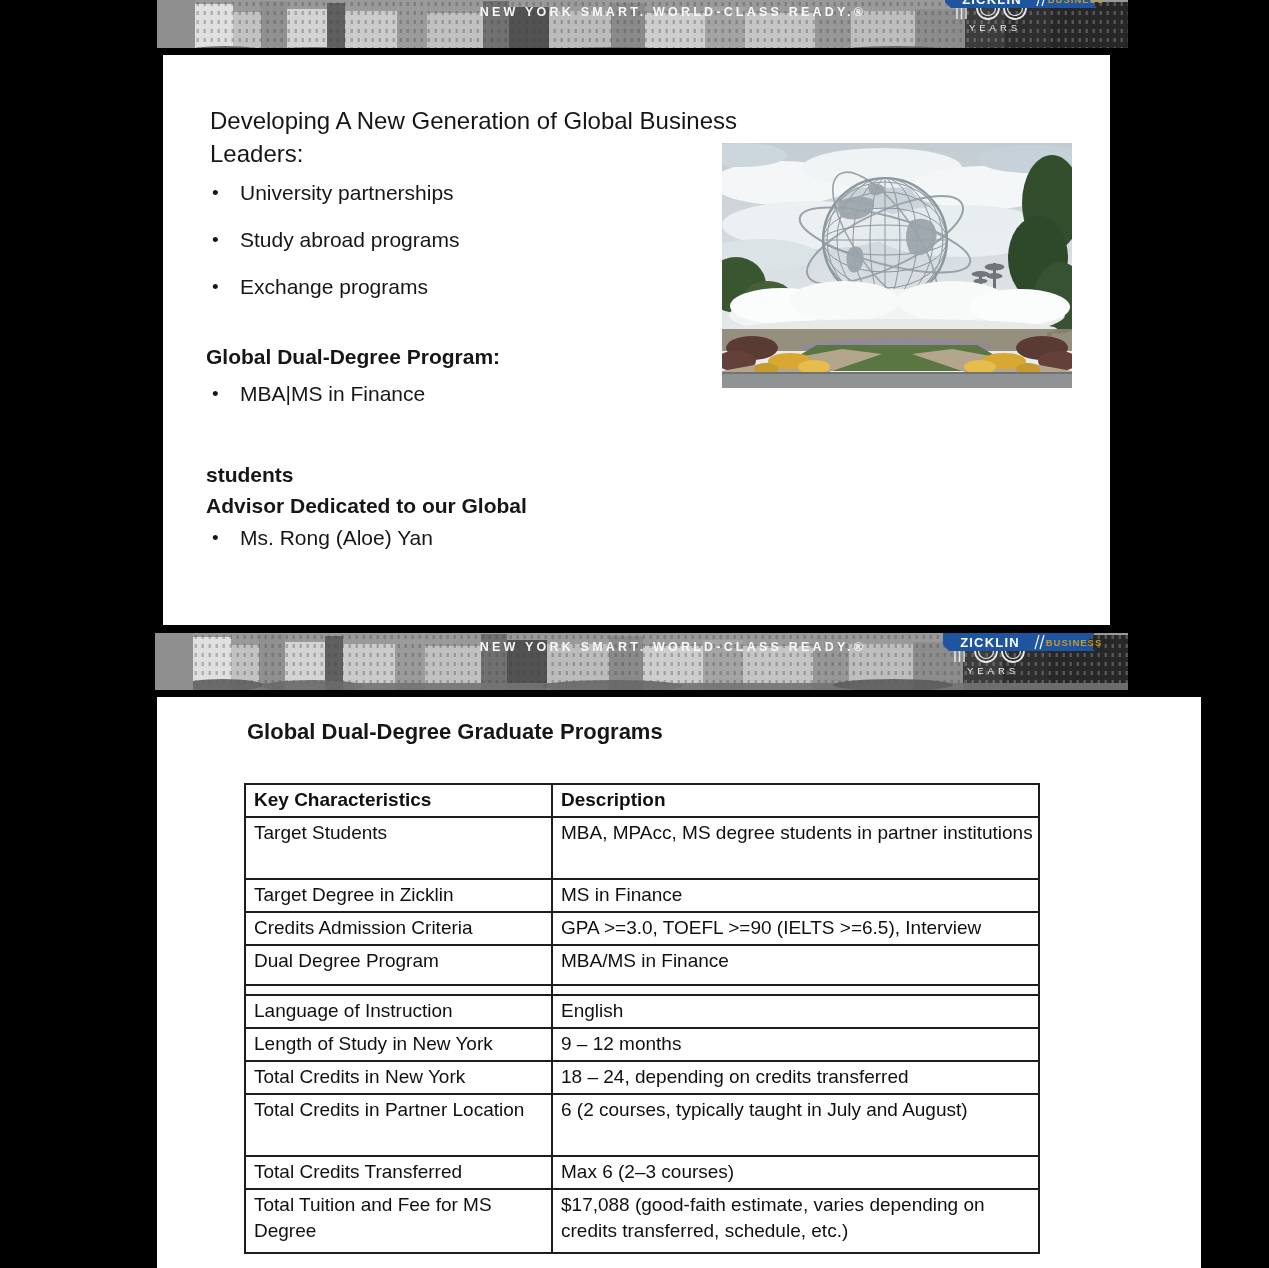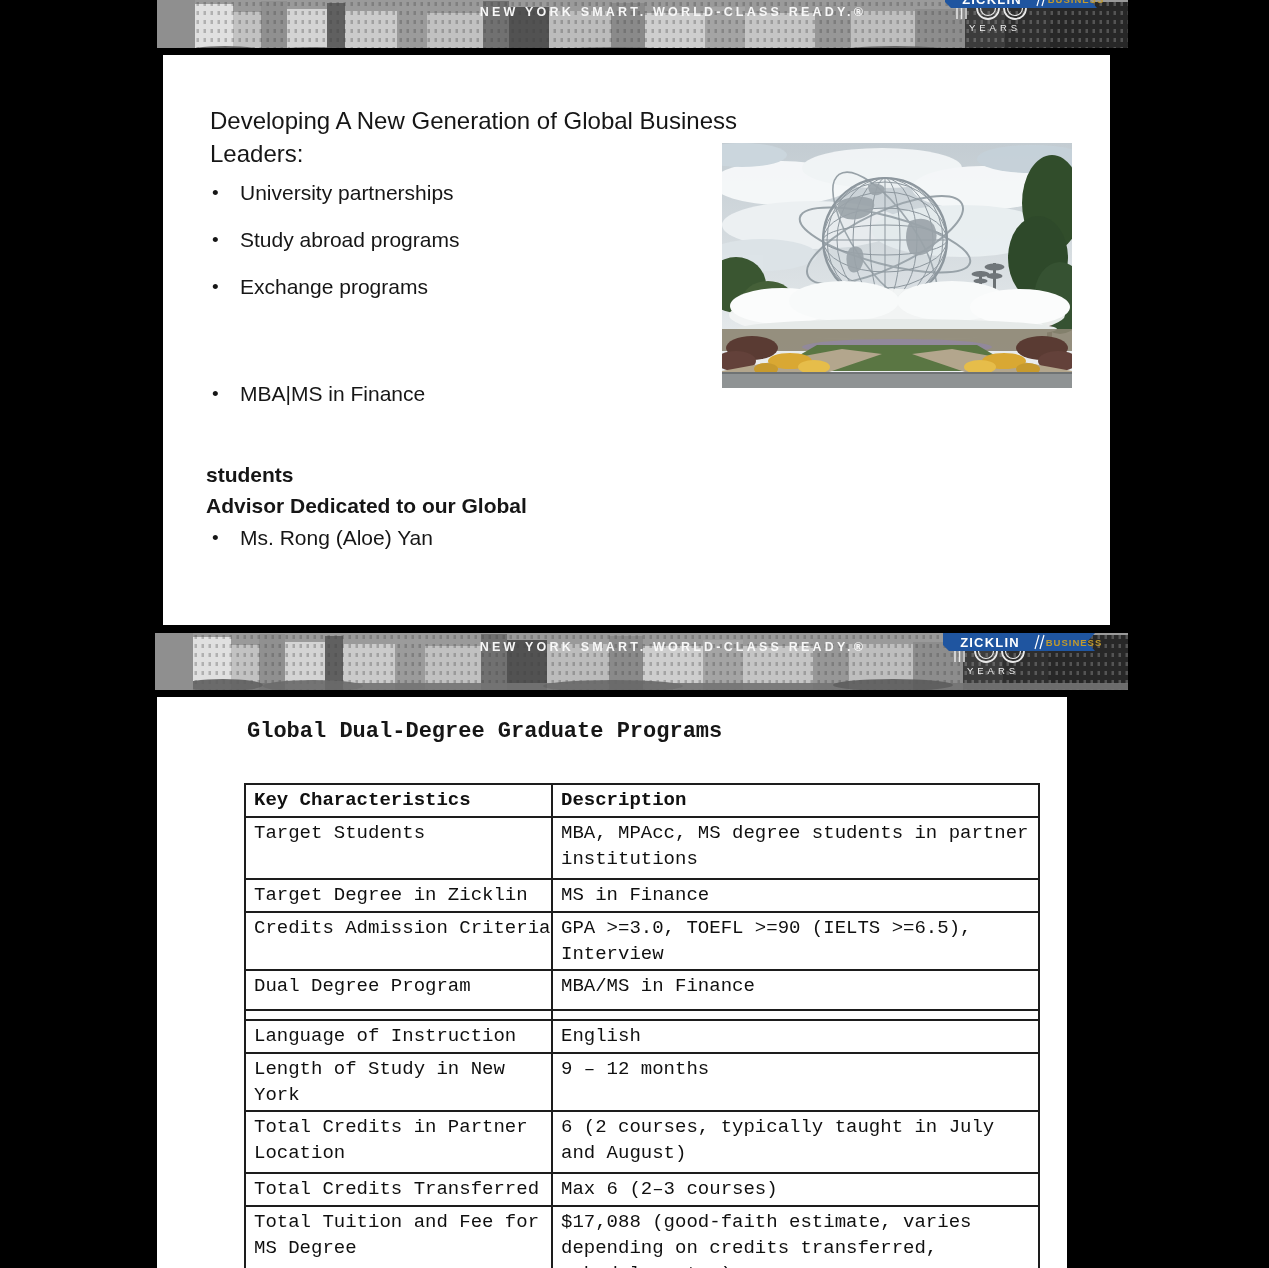--- a/index.html
+++ b/index.html
@@ -6,21 +6,21 @@
   body{
     width:1269px;height:1268px;position:relative;background:#000;
     font-family:"Liberation Sans","DejaVu Sans",sans-serif;color:#161616;
     overflow:hidden;
   }
   .banner{position:absolute;overflow:hidden;background:#8f8f8f;padding-left:38px;}
   #banner1{left:157px;top:0;width:933px;height:48px;}
   #banner2{left:155px;top:633px;width:935px;height:57px;}
   .slide{position:absolute;background:#ffffff;}
   #slide1{left:163px;top:55px;width:947px;height:570px;}
-  #slide2{left:157px;top:697px;width:910px;height:571px;font-family:Liberation Mono, monospace;}
+  #slide2{left:157px;top:697px;width:1044px;height:571px;}
 
   
   .s1-title{position:absolute;left:47px;top:49px;font-size:24px;font-weight:normal;line-height:33px;}
   .s1-bullets{position:absolute;left:49px;top:125px;}
   .bullet{display:flex;font-size:21px;line-height:26px;margin-bottom:21px;}
   .dot{width:28px;flex:0 0 28px;font-size:19px;}
   .s1-h2{position:absolute;left:43px;font-size:21px;font-weight:bold;line-height:31px;}
   #program-heading{top:286px;}
   #program-bullet{position:absolute;left:49px;top:326px;}
   #advisor-heading{top:404px;}
@@ -126,20 +126,21 @@
     <div class="bullet">
       <span class="dot">•</span>
       <span>Study abroad programs</span>
     </div>
     <div class="bullet">
       <span class="dot">•</span>
       <span>Exchange programs</span>
     </div>
   </div>
 
+  <div class="s1-h2" id="program-heading">Global Dual-Degree Program:</div>
   <div class="bullet" id="program-bullet">
     <span class="dot">•</span>
     <span>MBA|MS in Finance</span>
   </div>
 
   <div class="s1-h2" id="advisor-heading">
     <div>students</div>
     <div>Advisor Dedicated to our Global</div>
   </div>
   <div class="bullet" id="advisor-bullet">
@@ -332,20 +333,24 @@
       <td></td>
     </tr>
     <tr class="rh-s">
       <td>Language of Instruction</td>
       <td>English</td>
     </tr>
     <tr class="rh-s">
       <td>Length of Study in New York</td>
       <td>9 – 12 months</td>
     </tr>
+    <tr class="rh-s">
+      <td>Total Credits in New York</td>
+      <td>18 – 24, depending on credits transferred</td>
+    </tr>
     <tr class="rh-l">
       <td>Total Credits in Partner Location</td>
       <td>6 (2 courses, typically taught in July and August)</td>
     </tr>
     <tr class="rh-s">
       <td>Total Credits Transferred</td>
       <td>Max 6 (2–3 courses)</td>
     </tr>
     <tr class="rh-xl">
       <td>Total Tuition and Fee for MS Degree</td>

